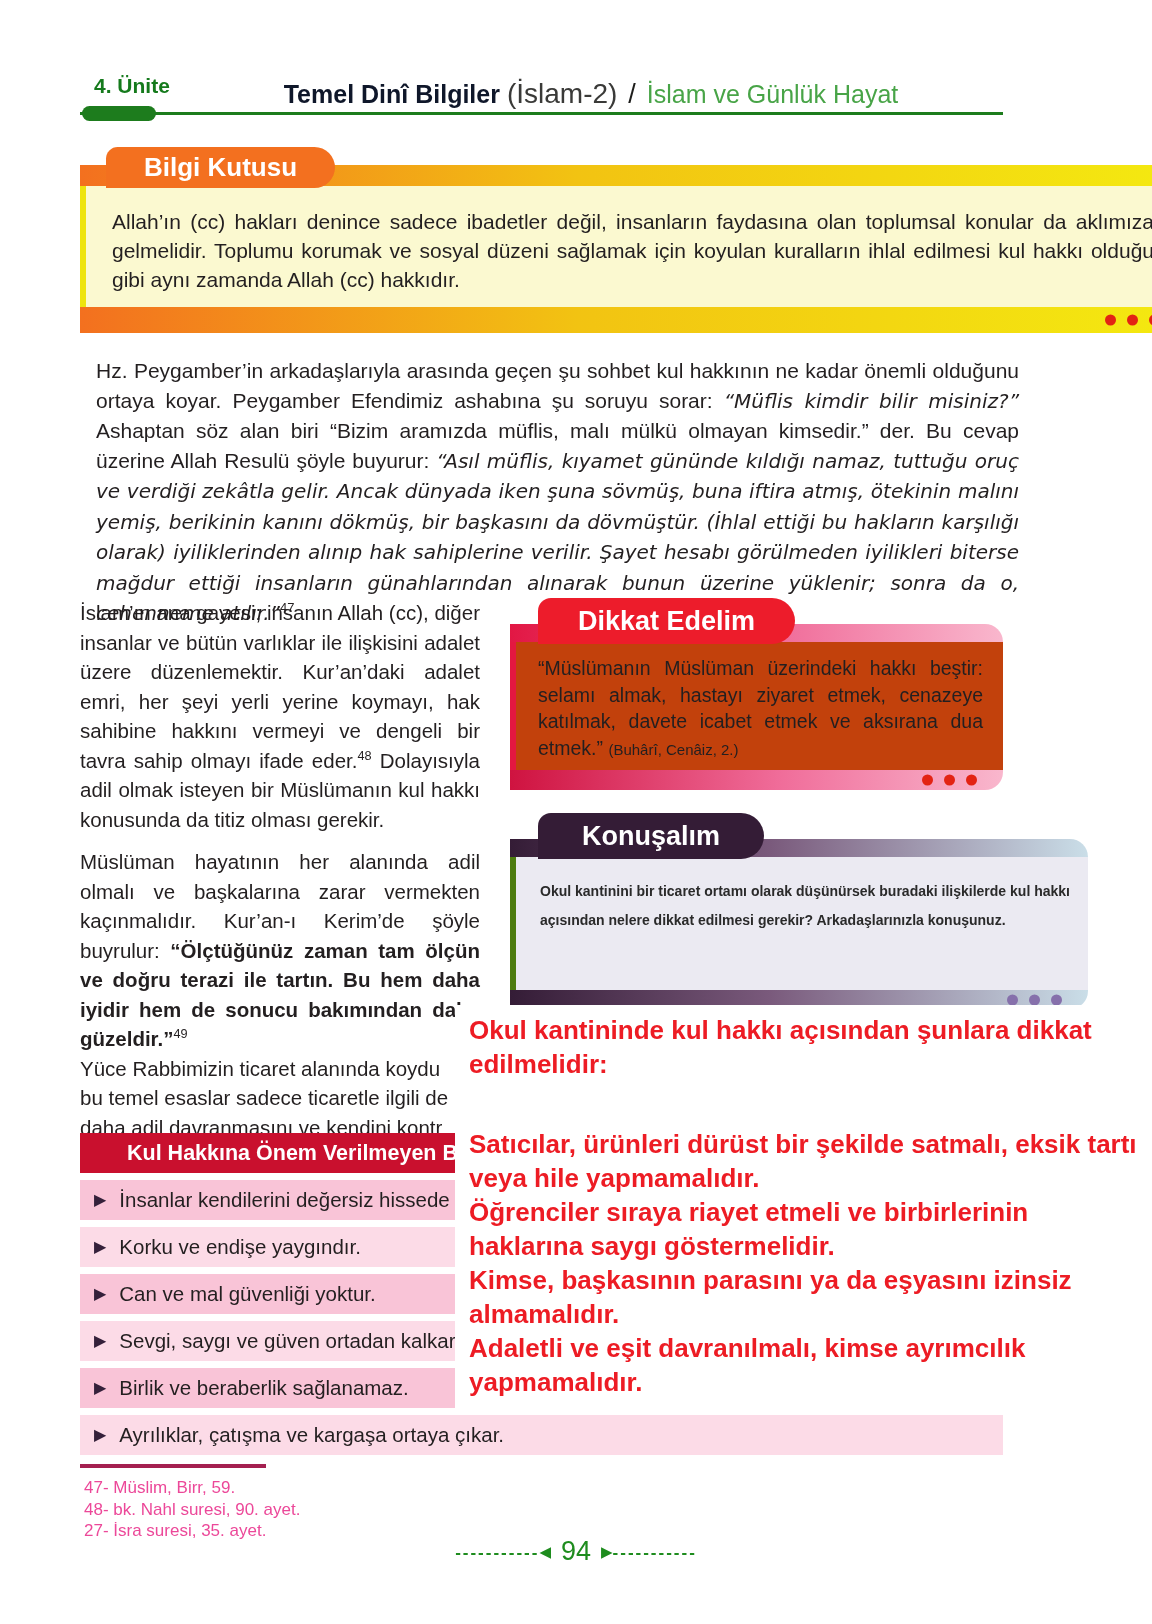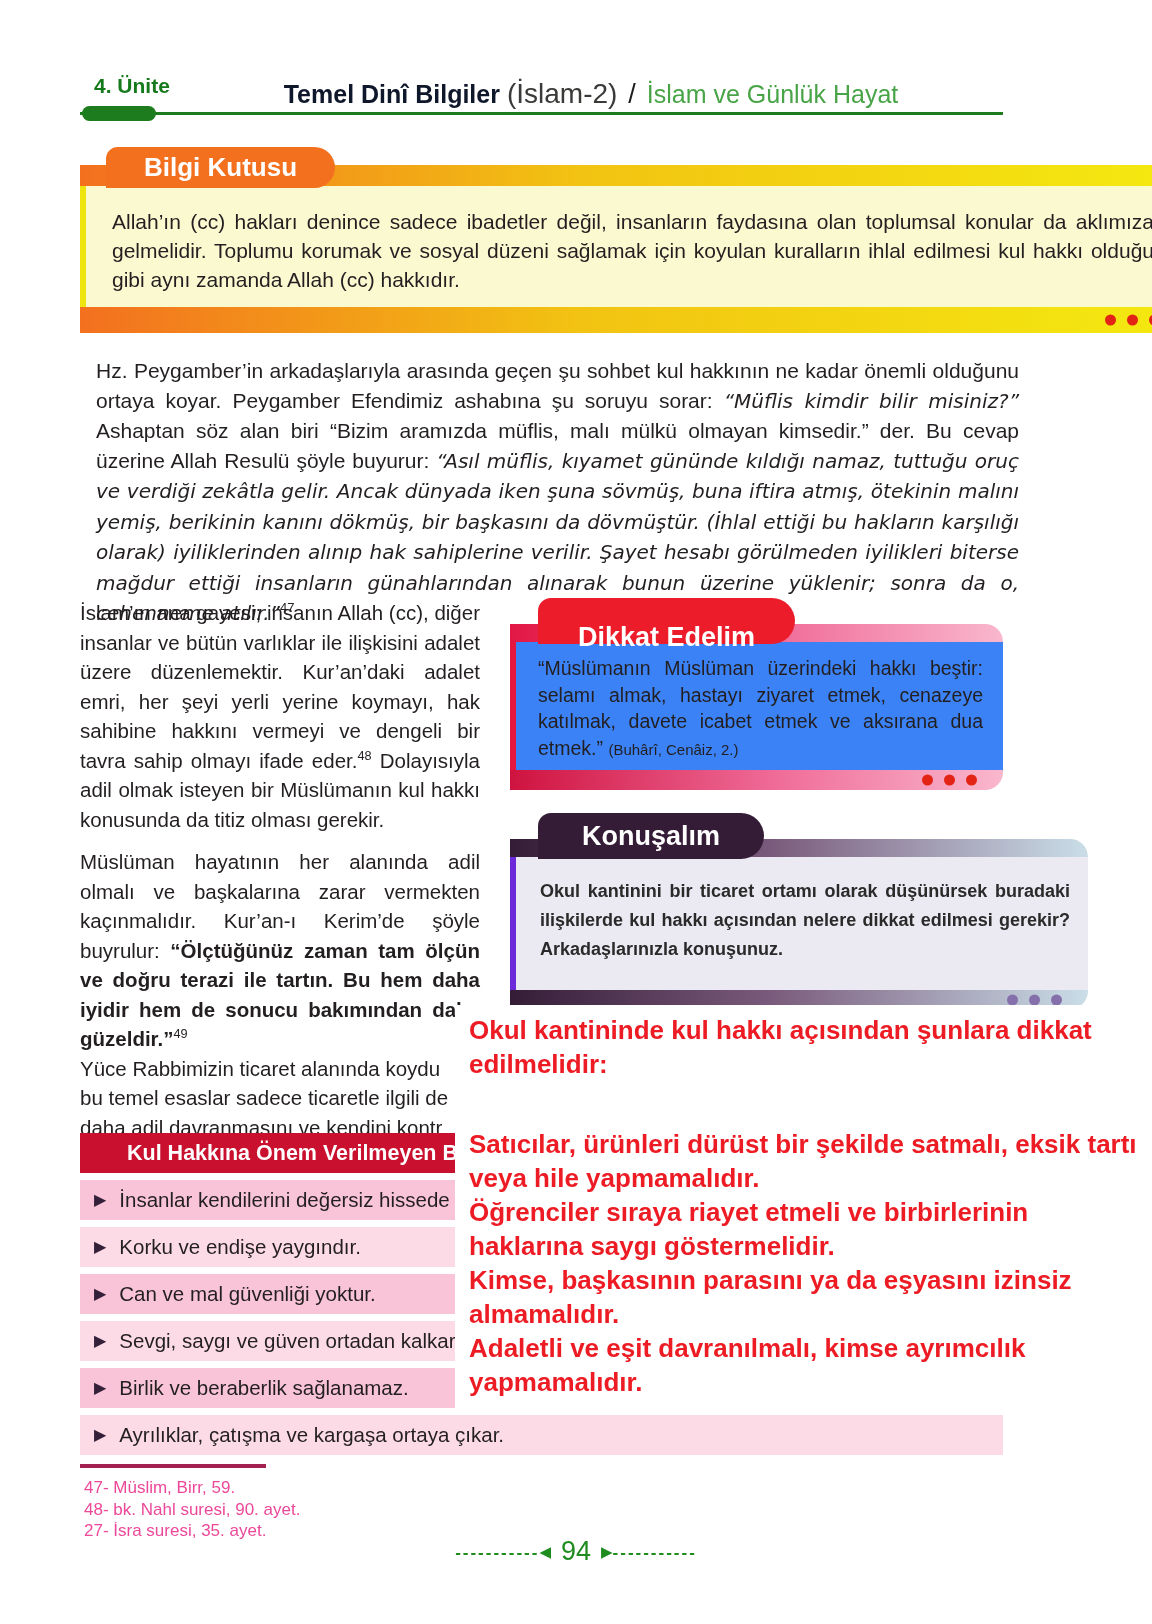--- a/index.html
+++ b/index.html
@@ -41,37 +41,37 @@
   .intro i { font-family:"DejaVu Sans", sans-serif; font-size:20px; }
   sup { font-size:62%; vertical-align:super; line-height:0; }
 
   
   .leftcol { position:absolute; left:80px; top:598px; width:400px; font-size:20.5px; line-height:29.5px; }
   .leftcol p { text-align:justify; margin-bottom:13px; }
   .cutline { display:block; white-space:nowrap; overflow:hidden; text-align:left; }
 
   
   .dikkat { left:510px; top:598px; width:493px; height:192px; }
-  .dikkat .cb-tab { top:0; left:28px; height:46px; line-height:46px; padding:16px 40px; font-size:27px;
+  .dikkat .cb-tab { top:0; left:28px; height:46px; line-height:46px; padding:0 40px; font-size:27px;
     background:#ed1c2b; border-radius:18px 32px 32px 0; }
   .dikkat .cb-strip.top { top:26px; height:18px; background:linear-gradient(90deg,#e21744,#f06d9a 55%,#f9b7cd); border-radius:0 18px 0 0; }
   .dikkat .cb-strip.bottom { bottom:0; height:20px; background:linear-gradient(90deg,#cf1340,#f06d9a 55%,#f9b7cd); border-radius:0 0 18px 0; }
-  .dikkat .cb-body { top:44px; bottom:20px; background:#3b82f6; border-left:6px solid #e41740;
+  .dikkat .cb-body { top:44px; bottom:20px; background:#c2410c; border-left:6px solid #e41740;
     padding:13px 20px 0 22px; font-size:19.5px; line-height:26.5px; text-align:justify; }
   .dikkat .cb-source { font-size:15px; }
   .dikkat .dot { background:#e32313; }
 
   
   .konus { left:510px; top:813px; width:578px; height:196px; }
   .konus .cb-tab { top:0; left:28px; height:46px; line-height:46px; padding:0 44px; font-size:27px;
     background:#341c36; border-radius:18px 32px 32px 0; }
   .konus .cb-strip.top { top:26px; height:18px; background:linear-gradient(90deg,#341c36,#7a5a7c 45%,#cadee8); border-radius:0 18px 0 0; }
   .konus .cb-strip.bottom { bottom:0; height:19px; background:linear-gradient(90deg,#341c36,#7a5a7c 45%,#cadee8); border-radius:0 0 18px 0; }
-  .konus .cb-body { top:44px; bottom:19px; background:#ebeaf2; border-left:6px solid #6d28d9;
-    padding:20px 18px 0 24px; font-size:18px; line-height:29px; font-weight:bold; color:#2a2a2a; text-align:justify; }
+  .konus .cb-body { top:44px; bottom:19px; background:#ebeaf2; border-left:6px solid #4d7c0f;
+    padding:20px 18px 0 24px; font-size:14px; line-height:29px; font-weight:bold; color:#2a2a2a; text-align:justify; }
   .konus .dot { background:#8670ab; }
 
   
   .answer { position:absolute; left:455px; top:1005px; width:697px; height:408px; background:#ffffff; z-index:6;
     padding:8px 4px 0 14px; }
   .answer p { color:#ed1c24; font-weight:bold; font-size:26px; line-height:34px; }
   .answer p.gap { margin-bottom:46px; }
 
   
   .ktable { position:absolute; left:80px; top:1133px; width:923px; z-index:1; }

